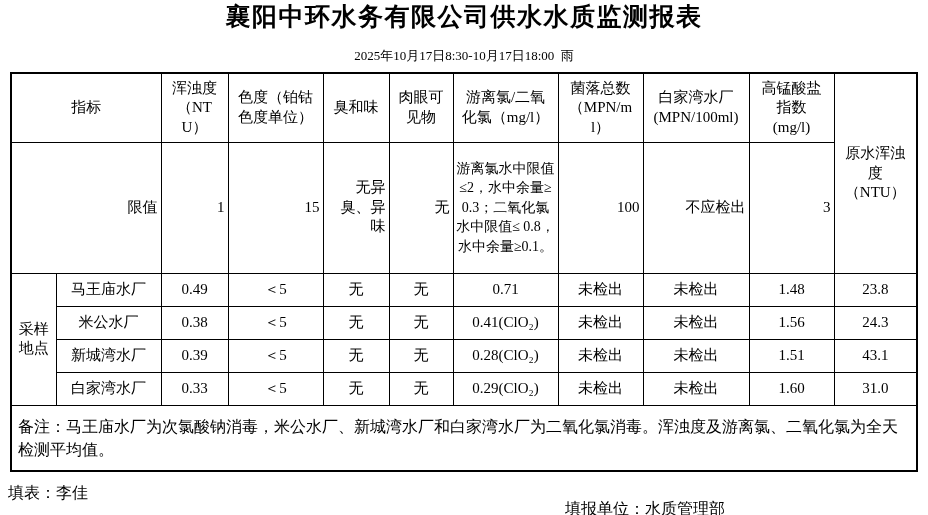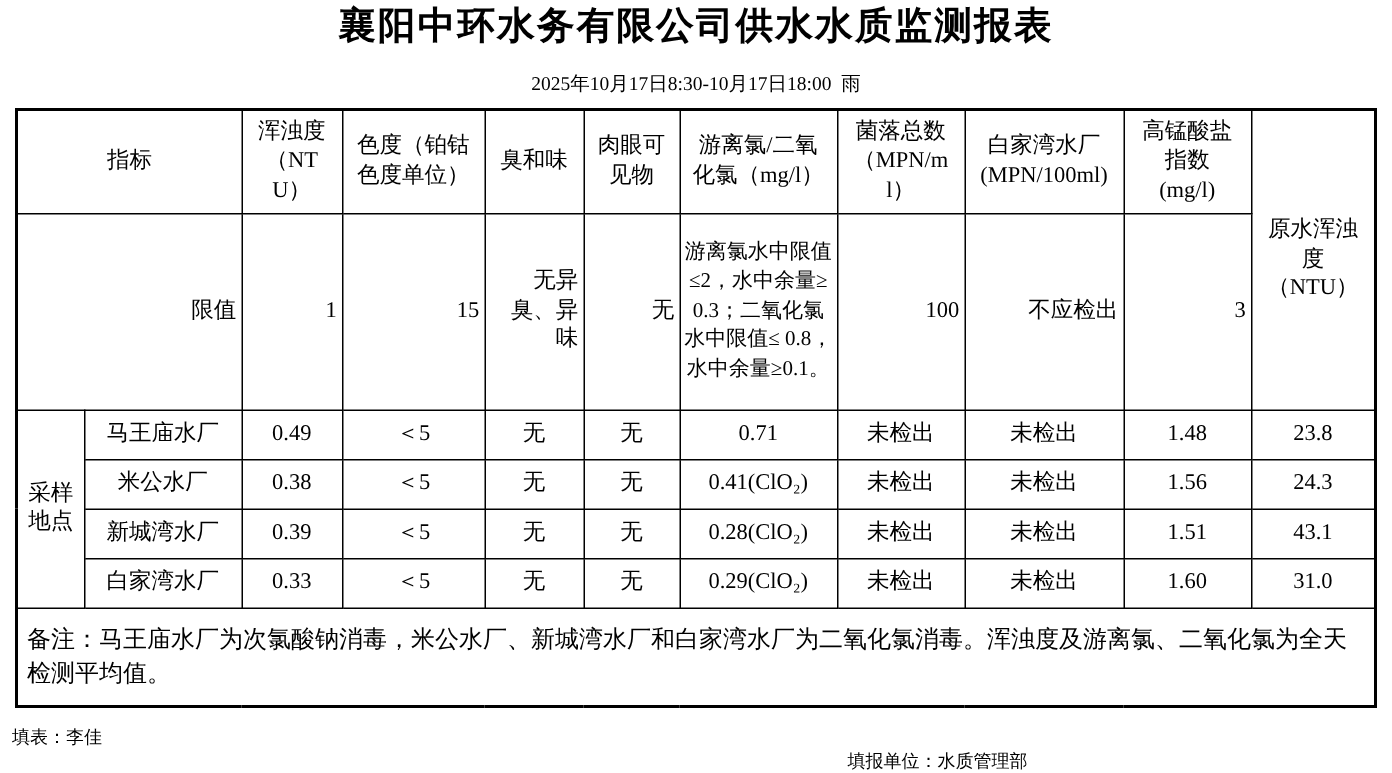--- a/index.html
+++ b/index.html
@@ -56,21 +56,21 @@
     text-align: left;
     font-size: 16px;
     line-height: 1.45;
     padding: 3px 6px;
     vertical-align: middle;
   }
   .footer {
     position: relative;
     margin-top: 11px;
     height: 22px;
-    font-size: 12px;
+    font-size: 16px;
   }
   .footer .preparer { position: absolute; left: 8px; top: 0; }
   .footer .unit     { position: absolute; left: 565px; top: 16px; text-align: right; }
 </style>
 </head>
 <body>
 
 <div class="title">襄阳中环水务有限公司供水水质监测报表</div>
 <div class="subtitle">2025年10月17日8:30-10月17日18:00  雨</div>
 

